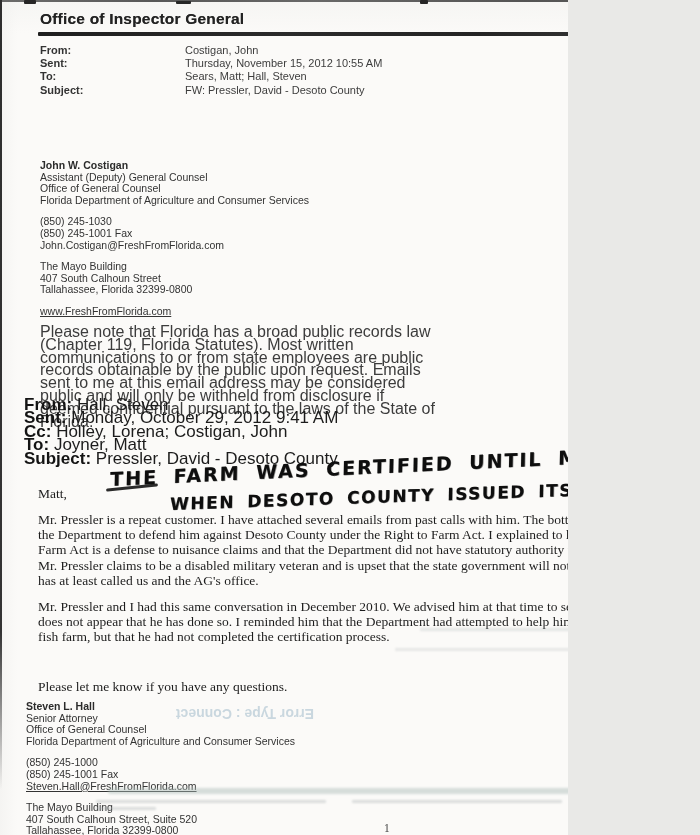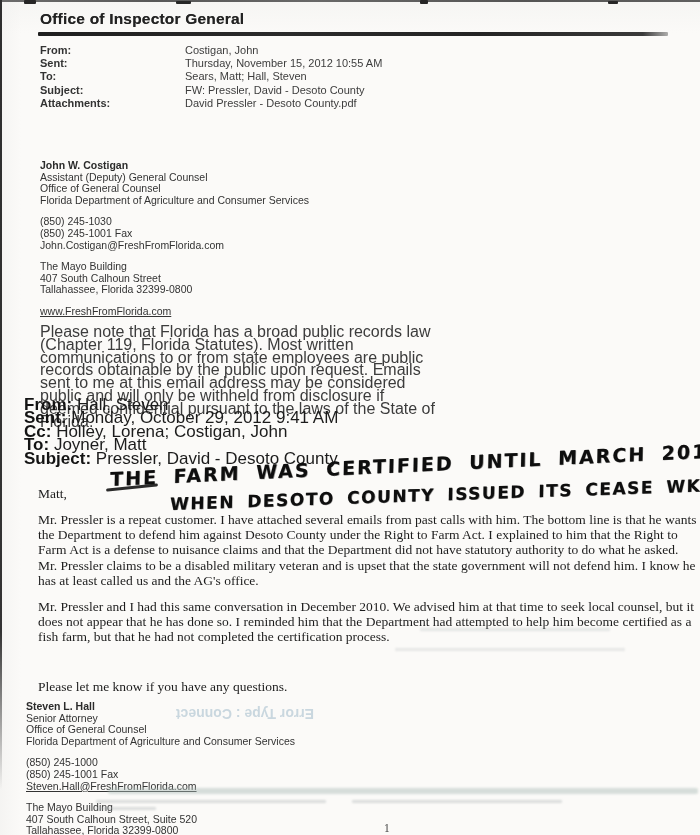--- a/index.html
+++ b/index.html
@@ -2,21 +2,21 @@
 <html><head>
 <meta charset="utf-8">
 <style>
   html,body{margin:0;padding:0;}
   body{
     width:700px;height:835px;overflow:hidden;
     font-family:"Liberation Sans",sans-serif;
     background:#e9e9e7;
   }
   .page{
-    position:relative;width:700px;height:835px;
+    position:relative;width:568px;height:835px;
     background:
       linear-gradient(180deg, rgba(240,240,238,.5) 0%, rgba(251,250,248,0) 4%),
       linear-gradient(90deg, rgba(235,235,233,.4) 0%, rgba(251,250,248,0) 3%),
       #fbfaf8;
     overflow:hidden;
   }
   
   .scan-top{
     position:absolute;left:0;top:0;width:700px;height:2px;
     background:linear-gradient(90deg,#4a4a4a 0%,#303030 22%,#454545 45%,#2c2c2c 75%,#3a3a3a 100%);
@@ -137,24 +137,20 @@
       <span class="val">Thursday, November 15, 2012 10:55 AM</span>
     </div>
     <div class="row">
       <span class="lab">To:</span>
       <span class="val">Sears, Matt; Hall, Steven</span>
     </div>
     <div class="row">
       <span class="lab">Subject:</span>
       <span class="val">FW: Pressler, David - Desoto County</span>
     </div>
-    <div class="row">
-      <span class="lab">Attachments:</span>
-      <span class="val">David Pressler - Desoto County.pdf</span>
-    </div>
   </div>
 
   <div class="sig sig1">
     <div class="nm">John W. Costigan</div>
     <div>Assistant (Deputy) General Counsel</div>
     <div>Office of General Counsel</div>
     <div>Florida Department of Agriculture and Consumer Services</div>
     <div class="gap"></div>
     <div>(850) 245-1030</div>
     <div>(850) 245-1001 Fax</div>

